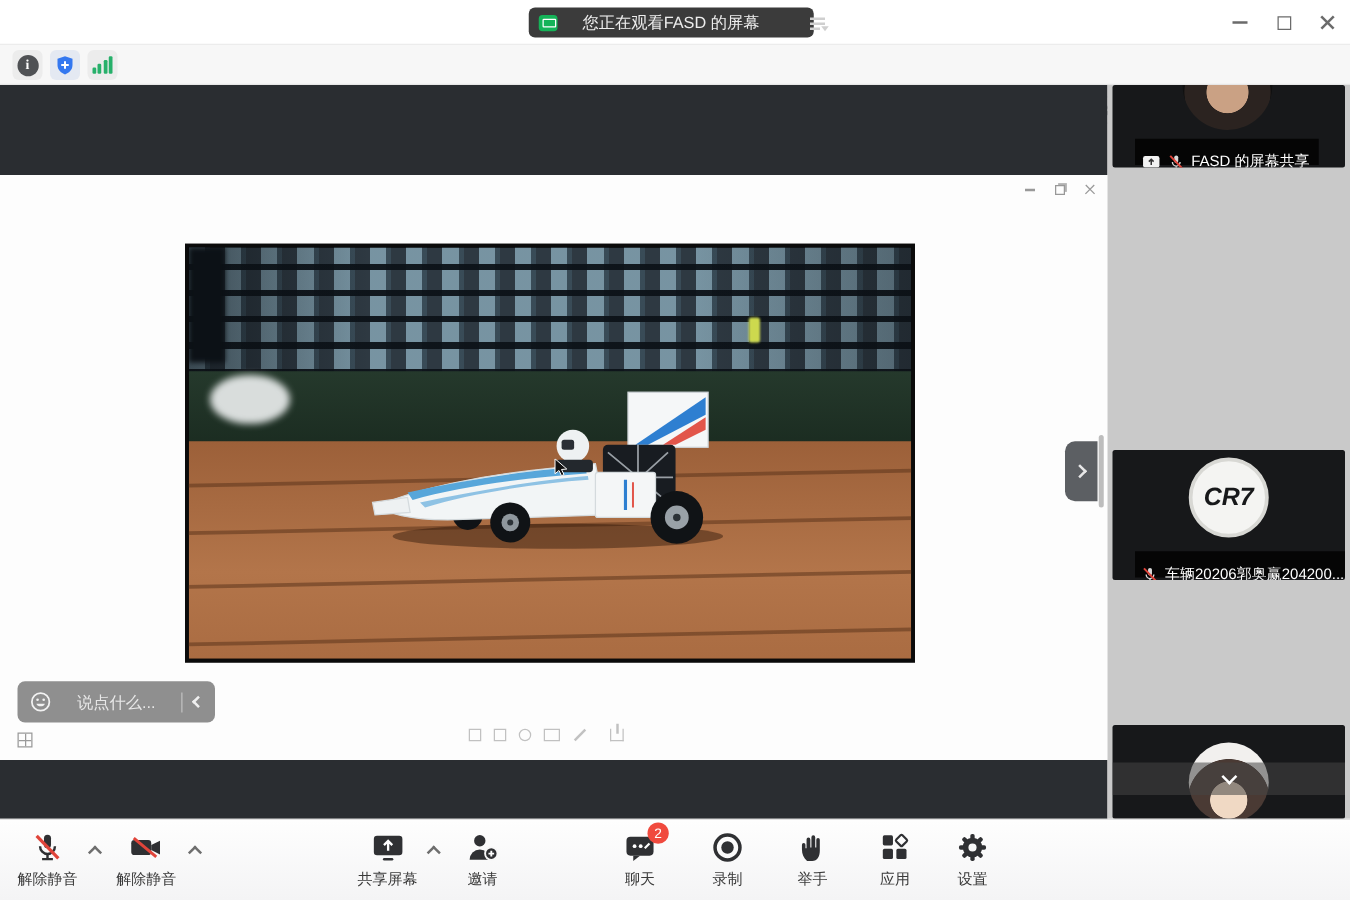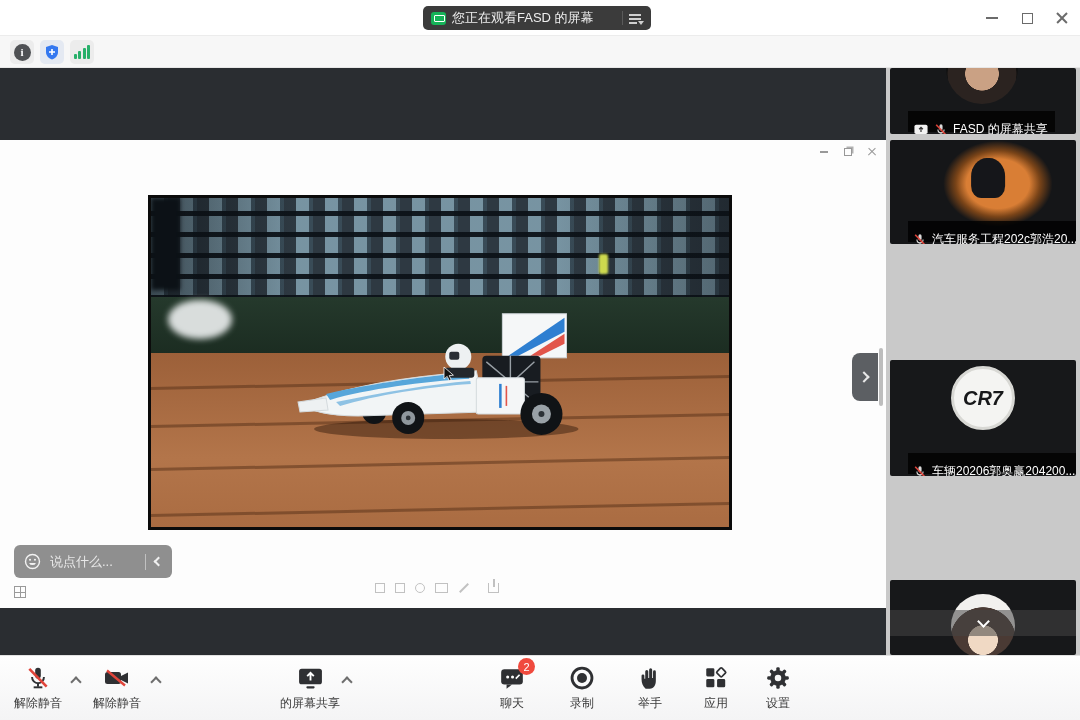--- a/index.html
+++ b/index.html
@@ -3,21 +3,21 @@
 <meta charset="utf-8">
 <style>
   * { margin:0; padding:0; box-sizing:border-box; }
   html,body { width:1080px; height:720px; }
   body { font-family:"Liberation Sans","DejaVu Sans",sans-serif; background:#fff; overflow:hidden; }
   .app { position:relative; width:1080px; height:720px; background:#fff; }
   .abs { position:absolute; }
 
   
   .titlebar { position:absolute; left:0; top:0; width:1080px; height:36px; background:#fff; border-bottom:1px solid #ececec; }
-  .title-pill { position:absolute; left:423px; top:6px; width:228px; height:24px; background:#3b3b3b; border-radius:5px; display:flex; align-items:center; padding:0 8px; gap:6px; }
+  .title-pill { position:absolute; left:423px; top:6px; width:228px; height:24px; background:#3b3b3b; border-radius:5px; display:flex; align-items:center; padding:0 8px; gap:20px; }
   .title-pill .txt { color:#ededed; font-size:13px; white-space:nowrap; }
   .share-chip { width:15px; height:13px; background:#15b358; border-radius:3px; position:relative; flex:0 0 auto; }
   .share-chip::after { content:""; position:absolute; left:3px; top:3px; width:9px; height:5px; border:1.5px solid #fff; border-radius:1px; }
   .pill-sep { width:1px; height:14px; background:#5a5a5a; margin-left:auto; }
   .burger { width:14px; height:12px; position:relative; flex:0 0 auto; }
   .burger i { position:absolute; left:0; width:12px; height:1.5px; background:#cfcfcf; }
   .burger i:nth-child(1){top:2px}.burger i:nth-child(2){top:6px}.burger i:nth-child(3){top:10px;width:8px}
   .burger::after { content:""; position:absolute; right:-1px; top:9px; border-left:3px solid transparent; border-right:3px solid transparent; border-top:4px solid #cfcfcf; }
   .winctl { position:absolute; top:0; height:36px; width:36px; display:flex; align-items:center; justify-content:center; }
   .min-bar { width:12px; height:2px; background:#6b6b6b; }
@@ -42,21 +42,21 @@
   .fs-ic { position:absolute; left:1053px; top:42px; width:20px; height:20px; }
   .fs-ic i { position:absolute; width:6px; height:6px; border:2px solid #555; }
   .fs-ic i:nth-child(1){left:0;top:0;border-right:none;border-bottom:none}
   .fs-ic i:nth-child(2){right:0;top:0;border-left:none;border-bottom:none}
   .fs-ic i:nth-child(3){left:0;bottom:0;border-right:none;border-top:none}
   .fs-ic i:nth-child(4){right:0;bottom:0;border-left:none;border-top:none}
 
   
   .main { position:absolute; left:0; top:68px; width:886px; height:587px; background:#fdfdfd; }
   .dark-strip { position:absolute; left:0; width:886px; background:#2a2d31; }
-  .canvas { position:absolute; left:0; top:72px; width:886px; height:468px; background:#fdfdfd; }
+  .canvas { position:absolute; left:0; top:72px; width:886px; height:468px; background:#fdfdfd;text-align:center; }
   .inner-ctl { position:absolute; top:4px; display:flex; align-items:center; justify-content:center; width:20px; height:16px; opacity:.75; }
   .mini-bar { width:8px; height:1.5px; background:#777; }
   .mini-box { width:8px; height:8px; border:1.2px solid #777; box-shadow:2px -2px 0 -0.5px #999; }
   .mini-x { width:8px; height:8px; position:relative; }
   .mini-x i{position:absolute;left:-1px;top:3.2px;width:10px;height:1.4px;background:#777}
   .mini-x i:nth-child(1){transform:rotate(45deg)}.mini-x i:nth-child(2){transform:rotate(-45deg)}
 
   
   .video { position:absolute; left:148px; top:55px; width:584px; height:335px; background:#000; border:3px solid #0b0b0b; overflow:hidden; }
   .v-building { position:absolute; left:0; top:0; width:100%; height:31%;
@@ -305,32 +305,23 @@
         <svg width="16" height="14" viewBox="0 0 18 16">
             <use href="#share-mini-w"></use>
           </svg>
         <svg width="14" height="14" viewBox="0 0 16 16">
             <use href="#mic-muted-w"></use>
           </svg>
         <span class="nm">FASD 的屏幕共享</span>
       </div>
     </div>
 
-    <div class="tile" style="top:72px;height:104px;background:radial-gradient(ellipse 70px 55px at 58% 42%,#d97e35 0 45%,#7a4418 60%,#151618 78%)">
-      <div class="abs" style="left:50%;top:18px;width:34px;height:40px;transform:translateX(-35%);background:#15161a;border-radius:46% 46% 30% 30%"></div>
-      <div class="name-tag">
-        <svg width="14" height="14" viewBox="0 0 16 16">
-            <use href="#mic-muted-w"></use>
-          </svg>
-        <span class="nm">汽车服务工程202c郭浩20...</span>
-      </div>
-    </div>
-
-
-    <div class="tile" style="top:292px;height:116px">
+
+
+    <div class="tile" style="top:292px;height:104px">
       <div class="avatar" style="left:61px;top:6px;width:64px;height:64px;background:#f4f4f2;border:3px solid #d8d8d4;display:flex;align-items:center;justify-content:center">
         <span style="font-size:20px;font-weight:bold;color:#17181a;font-style:italic">CR7</span>
       </div>
       <div class="name-tag">
         <svg width="14" height="14" viewBox="0 0 16 16">
             <use href="#mic-muted-w"></use>
           </svg>
         <span class="nm">车辆20206郭奥赢204200...</span>
       </div>
     </div>
@@ -373,24 +364,35 @@
     <span class="chev-up" style="left:152px"></span>
 
     <div class="bbtn" style="left:272px">
       <span class="ic">
         <svg width="27" height="26" viewBox="0 0 26 24">
           <rect x="2" y="3" width="22" height="15" rx="2.5" fill="#2f3033"></rect>
           <path d="M13,14.5 V7.5 M9.8,10.2 L13,7 L16.2,10.2" stroke="#fff" stroke-width="1.8" fill="none"></path>
           <rect x="9" y="20" width="8" height="2" rx="1" fill="#2f3033"></rect>
         </svg>
       </span>
-      <span class="lb">的屏幕共享</span>
+      <span class="lb">共享屏幕</span>
     </div>
     <span class="chev-up" style="left:343px"></span>
 
+    <div class="bbtn" style="left:348px">
+      <span class="ic">
+        <svg width="26" height="26" viewBox="0 0 24 24">
+          <circle cx="10" cy="7" r="4.2" fill="#2f3033"></circle>
+          <path d="M2.5,21 a7.5,7.5 0 0 1 15,0 Z" fill="#2f3033"></path>
+          <circle cx="18.5" cy="16.5" r="4.6" fill="#2f3033" stroke="#f7f7f7" stroke-width="1.4"></circle>
+          <path d="M18.5,14.4 V18.6 M16.4,16.5 H20.6" stroke="#fff" stroke-width="1.4"></path>
+        </svg>
+      </span>
+      <span class="lb">邀请</span>
+    </div>
 
 
     <div class="bbtn" style="left:474px">
       <span class="ic" style="position:relative">
         <svg width="26" height="26" viewBox="0 0 24 24">
           <rect x="2" y="4" width="20" height="14" rx="3" fill="#2f3033"></rect>
           <polygon points="7,18 7,22 12,18" fill="#2f3033"></polygon>
           <circle cx="8" cy="11" r="1.4" fill="#fff"></circle>
           <circle cx="12.5" cy="11" r="1.4" fill="#fff"></circle>
           <path d="M15.5,12.5 l3.5,-3.5" stroke="#fff" stroke-width="1.6"></path>

